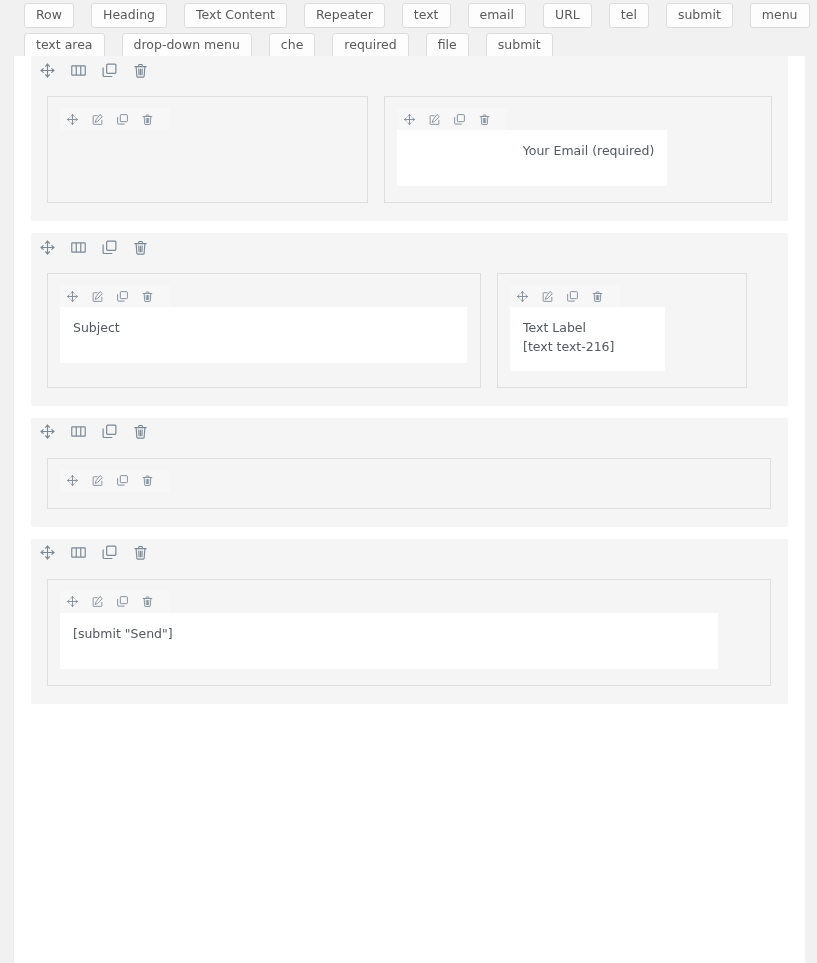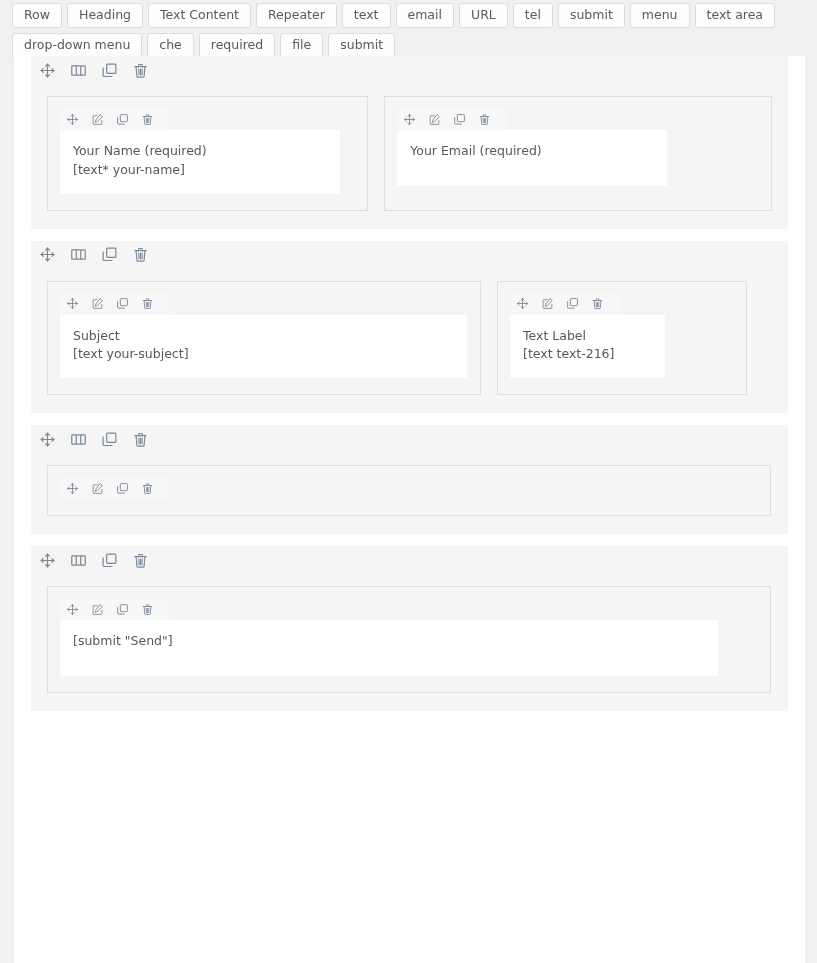--- a/index.html
+++ b/index.html
@@ -22,21 +22,21 @@
     flex-wrap: wrap;
     align-content: flex-start;
     overflow: hidden;
     height: 58px;
   }
   .tb-btn {
     display: inline-flex;
     align-items: center;
     justify-content: center;
     height: 25px;
-    margin: 0 5px 5px 0;
+    margin: 0 5px 5px 12px;
     padding: 0 11px;
     background: #fdfdfd;
     border: 1px solid #dcdcdc;
     border-radius: 3px;
     color: #5a5a5a;
     font-family: "DejaVu Sans", sans-serif;
     font-size: 12.5px;
     line-height: 1;
     white-space: nowrap;
     cursor: pointer;
@@ -194,26 +194,22 @@
 </span>
             <span class="icon trash ic-sm">
 <svg viewBox="0 0 24 24" fill="none" stroke-width="1.6" stroke-linecap="round" stroke-linejoin="round">
   <path d="M4 6.5 L20 6.5"></path>
   <path d="M9.5 6.5 L9.5 4.3 Q9.5 3.5 10.3 3.5 L13.7 3.5 Q14.5 3.5 14.5 4.3 L14.5 6.5"></path>
   <path d="M5.8 6.5 L6.9 20.4 Q7 21.3 7.9 21.3 L16.1 21.3 Q17 21.3 17.1 20.4 L18.2 6.5"></path>
   <path d="M9.6 10 L9.9 18 M12 10 L12 18 M14.4 10 L14.1 18"></path>
 </svg>
 </span>
           </div>
-          <div class="blk-body" style="width: 280px;">
-            <div class="blk-line">Your Name (required)</div>
-            <div class="blk-line">[text* your-name]</div>
-          </div>
-        </div>
-        <div class="col-box" style="width: 418px;">
+        </div>
+        <div class="col-box" style="width: 418px; text-align: right;">
           <div class="blk-toolbar">
             <span class="icon move ic-sm">
 <svg viewBox="0 0 24 24" fill="none" stroke-width="1.6" stroke-linecap="round" stroke-linejoin="round">
   <path d="M12 3 L12 21 M3 12 L21 12"></path>
   <path d="M12 3 L9.3 6 M12 3 L14.7 6"></path>
   <path d="M12 21 L9.3 18 M12 21 L14.7 18"></path>
   <path d="M3 12 L6 9.3 M3 12 L6 14.7"></path>
   <path d="M21 12 L18 9.3 M21 12 L18 14.7"></path>
 </svg>
 </span>
@@ -304,21 +300,20 @@
 <svg viewBox="0 0 24 24" fill="none" stroke-width="1.6" stroke-linecap="round" stroke-linejoin="round">
   <path d="M4 6.5 L20 6.5"></path>
   <path d="M9.5 6.5 L9.5 4.3 Q9.5 3.5 10.3 3.5 L13.7 3.5 Q14.5 3.5 14.5 4.3 L14.5 6.5"></path>
   <path d="M5.8 6.5 L6.9 20.4 Q7 21.3 7.9 21.3 L16.1 21.3 Q17 21.3 17.1 20.4 L18.2 6.5"></path>
   <path d="M9.6 10 L9.9 18 M12 10 L12 18 M14.4 10 L14.1 18"></path>
 </svg>
 </span>
           </div>
           <div class="blk-body" style="width: 407px;">
             <div class="blk-line">Subject</div>
-            <div class="blk-line">[text your-subject]</div>
           </div>
         </div>
         <div class="col-box" style="width: 250px;">
           <div class="blk-toolbar">
             <span class="icon move ic-sm">
 <svg viewBox="0 0 24 24" fill="none" stroke-width="1.6" stroke-linecap="round" stroke-linejoin="round">
   <path d="M12 3 L12 21 M3 12 L21 12"></path>
   <path d="M12 3 L9.3 6 M12 3 L14.7 6"></path>
   <path d="M12 21 L9.3 18 M12 21 L14.7 18"></path>
   <path d="M3 12 L6 9.3 M3 12 L6 14.7"></path>

